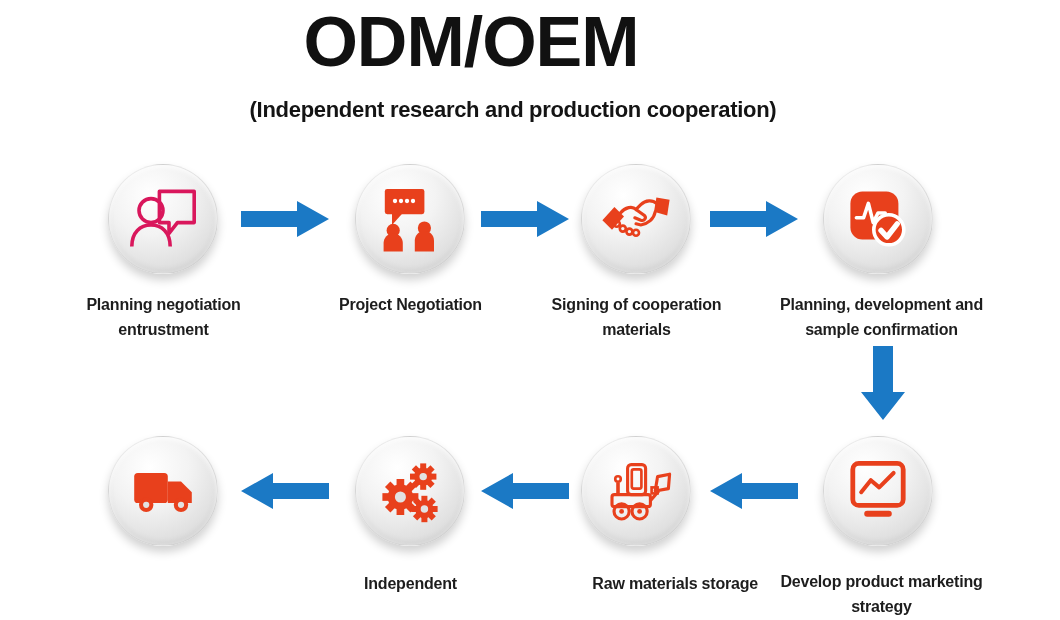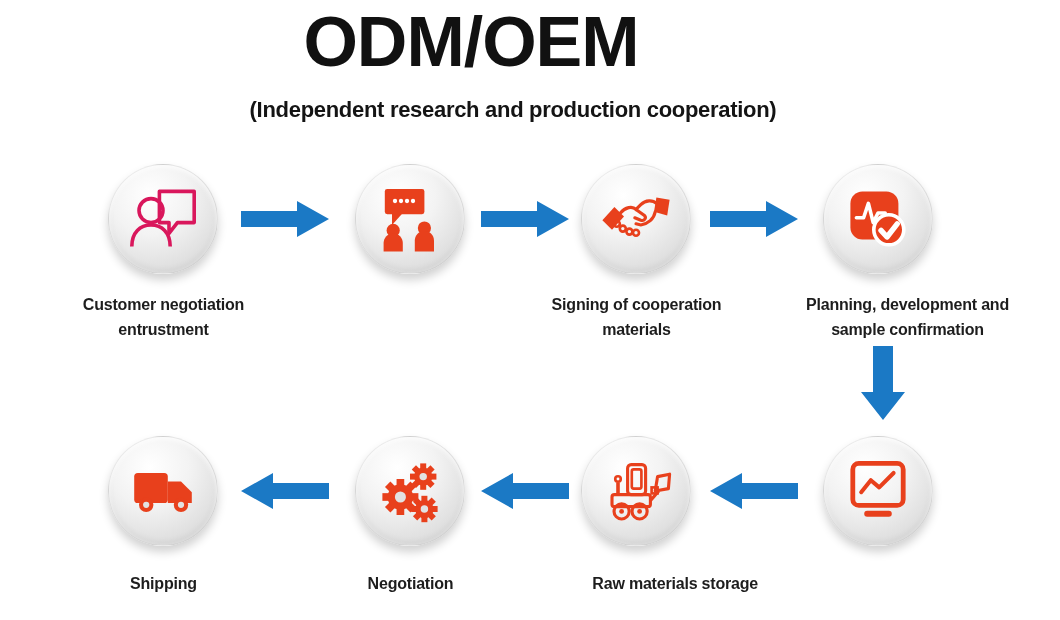--- a/index.html
+++ b/index.html
@@ -103,23 +103,24 @@
   <svg class="arrow" style="left:241px;top:201px;" width="88" height="36" viewBox="0 0 88 36">
     <polygon class="arrow-shape" points="0,10 56,10 56,0 88,18 56,36 56,26 0,26"></polygon>
   </svg>
   <svg class="arrow" style="left:481px;top:201px;" width="88" height="36" viewBox="0 0 88 36">
     <polygon class="arrow-shape" points="0,10 56,10 56,0 88,18 56,36 56,26 0,26"></polygon>
   </svg>
   <svg class="arrow" style="left:710px;top:201px;" width="88" height="36" viewBox="0 0 88 36">
     <polygon class="arrow-shape" points="0,10 56,10 56,0 88,18 56,36 56,26 0,26"></polygon>
   </svg>
 
-  <div class="label" style="left:51px;top:292px;">Customer negotiation entrustment</div>
+  <div class="label" style="left:51px;top:292px;">Planning negotiation entrustment</div>
+  <div class="label" style="left:298px;top:292px;">Project Negotiation</div>
   <div class="label" style="left:524px;top:292px;">Signing of cooperation materials</div>
-  <div class="label" style="left:795px;top:292px;">Planning, development and sample confirmation</div>
+  <div class="label" style="left:769px;top:292px;">Planning, development and sample confirmation</div>
 
   <svg class="arrow" style="left:861px;top:346px;" width="44" height="74" viewBox="0 0 44 74">
     <polygon class="arrow-shape" points="12,0 32,0 32,46 44,46 22,74 0,46 12,46"></polygon>
   </svg>
 
   <div class="circle" style="left:108px;top:436px;">
     <svg viewBox="0 0 60 60">
       <rect x="6" y="15" width="28" height="25" rx="3" class="fill-orange"></rect>
       <path d="M34 22 H45 L54 31 V40 H34 Z" class="fill-orange"></path>
       <circle cx="16" cy="41.5" r="6" class="fill-orange"></circle>
@@ -198,17 +199,17 @@
   <svg class="arrow" style="left:241px;top:473px;" width="88" height="36" viewBox="0 0 88 36">
     <polygon class="arrow-shape" points="88,10 32,10 32,0 0,18 32,36 32,26 88,26"></polygon>
   </svg>
   <svg class="arrow" style="left:481px;top:473px;" width="88" height="36" viewBox="0 0 88 36">
     <polygon class="arrow-shape" points="88,10 32,10 32,0 0,18 32,36 32,26 88,26"></polygon>
   </svg>
   <svg class="arrow" style="left:710px;top:473px;" width="88" height="36" viewBox="0 0 88 36">
     <polygon class="arrow-shape" points="88,10 32,10 32,0 0,18 32,36 32,26 88,26"></polygon>
   </svg>
 
-  <div class="label" style="left:51px;top:571px;">Shipping</div>
-  <div class="label" style="left:298px;top:571px;">Negotiation</div>
+  <div class="label" style="left:298px;top:571px;">Independent</div>
   <div class="label" style="left:533px;top:571px;text-align:right;">Raw materials storage</div>
+  <div class="label" style="left:769px;top:569px;">Develop product marketing strategy</div>
 
 </div>
 
 </body></html>

